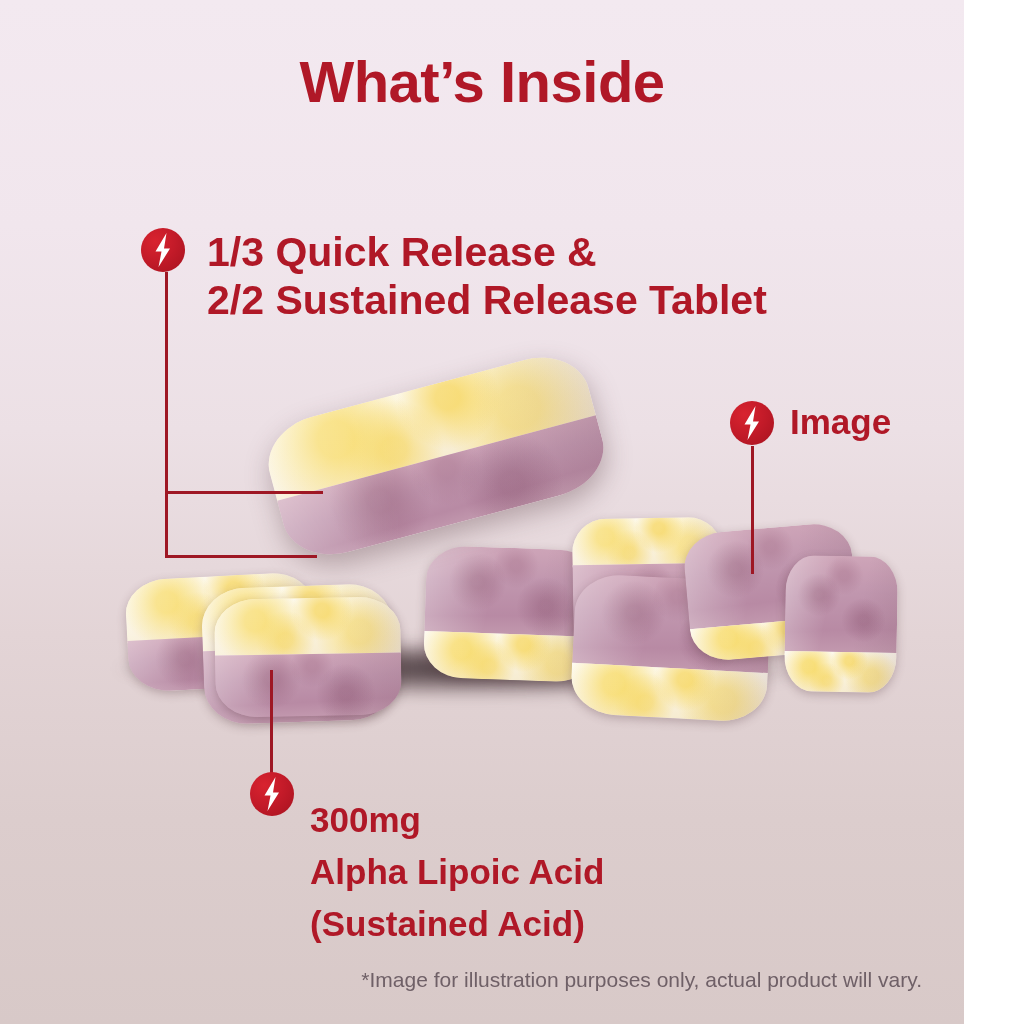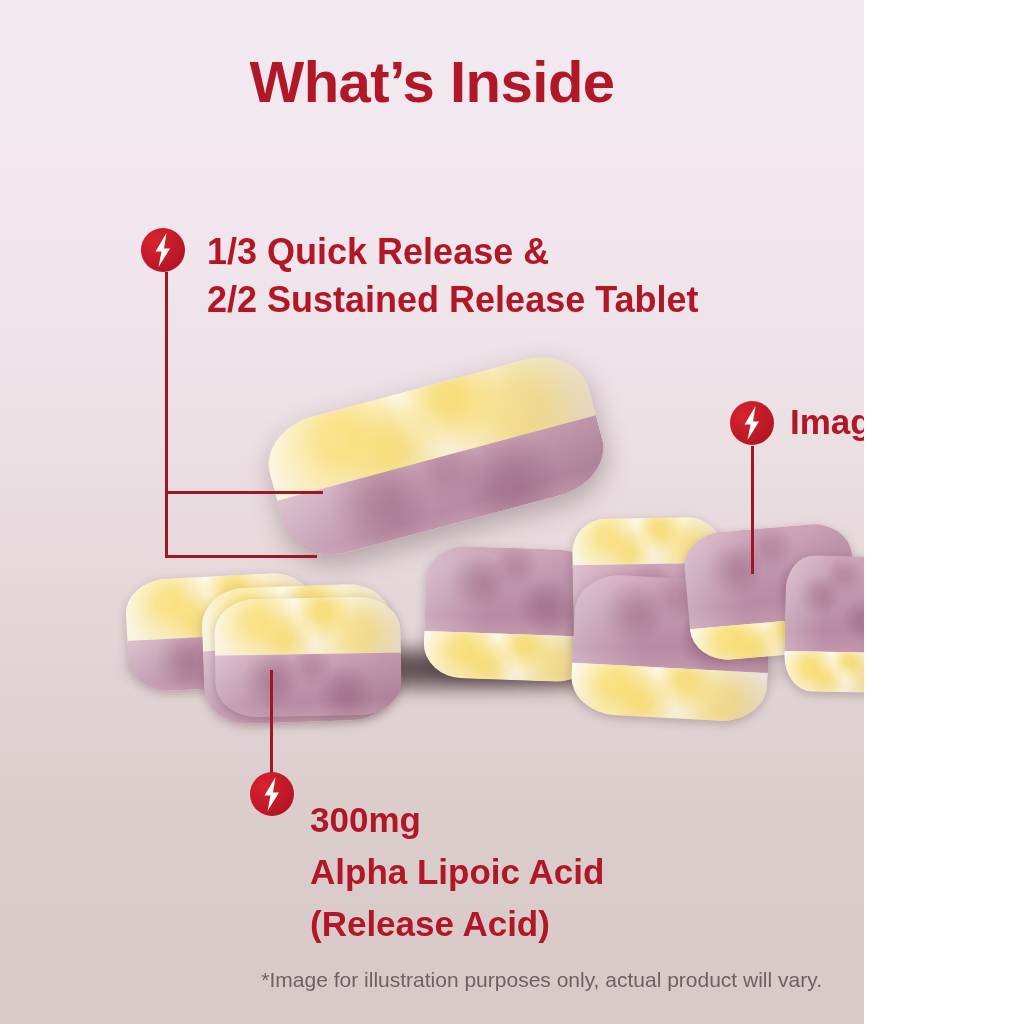--- a/index.html
+++ b/index.html
@@ -1,21 +1,21 @@
 <!DOCTYPE html>
 <html><head>
 <meta charset="utf-8">
 <style>
   html,body{margin:0;padding:0;}
   body{
     width:1024px;height:1024px;overflow:hidden;
     font-family:"Liberation Sans","DejaVu Sans",sans-serif;
   }
   #stage{
-    position:relative;width:864px;height:1024px;
+    position:relative;width:964px;height:1024px;
     background:linear-gradient(180deg,
       #f3e9f0 0%,
       #f1e6ed 22%,
       #ece0e5 42%,
       #e3d4d6 62%,
       #dccdcd 80%,
       #d8c9c8 100%);
     overflow:hidden;
   }
 
@@ -76,21 +76,21 @@
     background:radial-gradient(circle at 32% 30%, #d8232f 0%, #c41b29 45%, #a6121f 100%);
   }
   .badge svg{position:absolute;left:0;top:0;width:44px;height:44px;}
   .lead{position:absolute;background:#9e1724;}
   .lead.v{width:3px;}
   .lead.h{height:3px;}
 
   .callout{position:absolute;color:#b01827;}
   .co-line{white-space:nowrap;}
 
-  #callout-release{left:207px;top:228px;font-size:36px;font-weight:bold;line-height:48px;}
+  #callout-release{left:207px;top:228px;font-size:41px;font-weight:bold;line-height:48px;}
   #callout-biotin{left:790px;top:398px;font-size:35px;font-weight:900;line-height:48px;}
   #callout-ala{left:310px;top:770px;font-size:35px;font-weight:900;line-height:52px;margin-top:24px;}
 
   
   #disclaimer{
     position:absolute;right:42px;top:968px;
     font-size:21px;color:#6f6067;white-space:nowrap;
   }
 </style>
 </head>
@@ -200,18 +200,18 @@
 
   <div class="badge" style="left:250px;top:772px;">
     <svg viewBox="0 0 44 44">
       <path d="M25.5 5 L14.5 23.5 L20.5 23.5 L17.5 39 L29 20.5 L23 20.5 Z" fill="#ffffff"></path>
     </svg>
   </div>
 
   <div class="callout" id="callout-ala">
     <div class="co-line">300mg</div>
     <div class="co-line">Alpha Lipoic Acid</div>
-    <div class="co-line">(Release Acid)</div>
+    <div class="co-line">(Sustained Acid)</div>
   </div>
 
   <div id="disclaimer">*Image for illustration purposes only, actual product will vary.</div>
 
 </div>
 
 </body></html>

